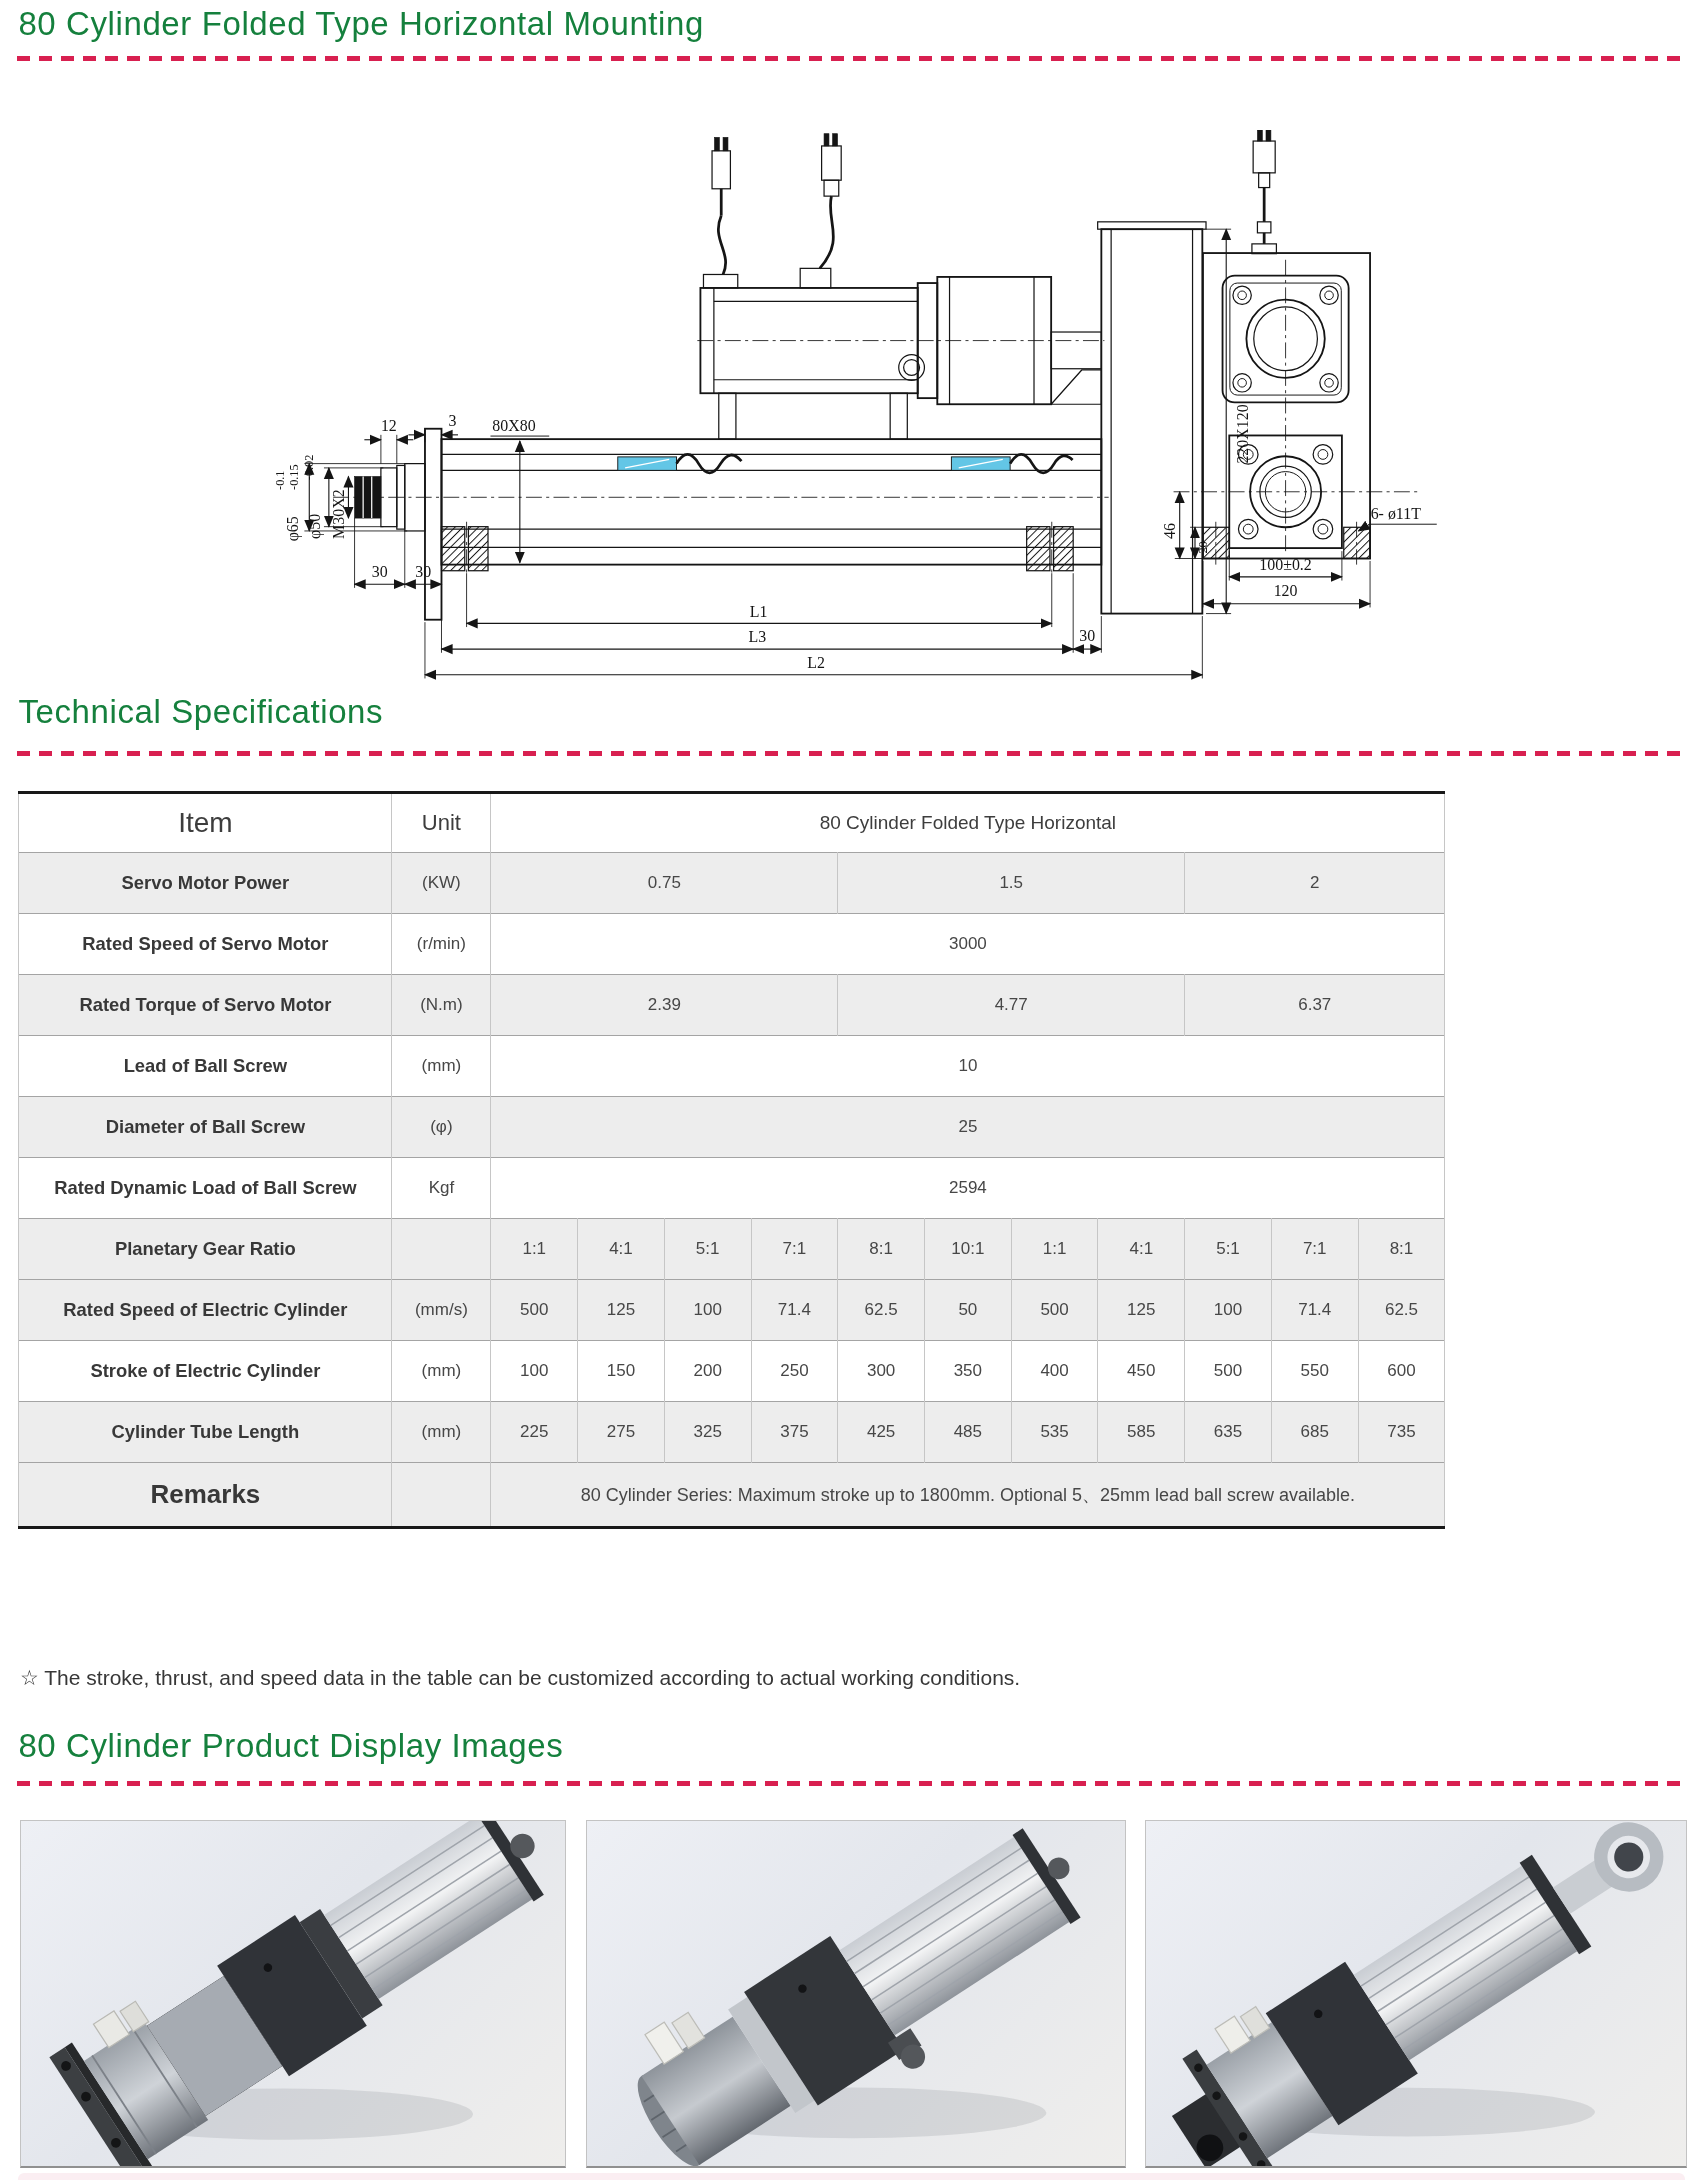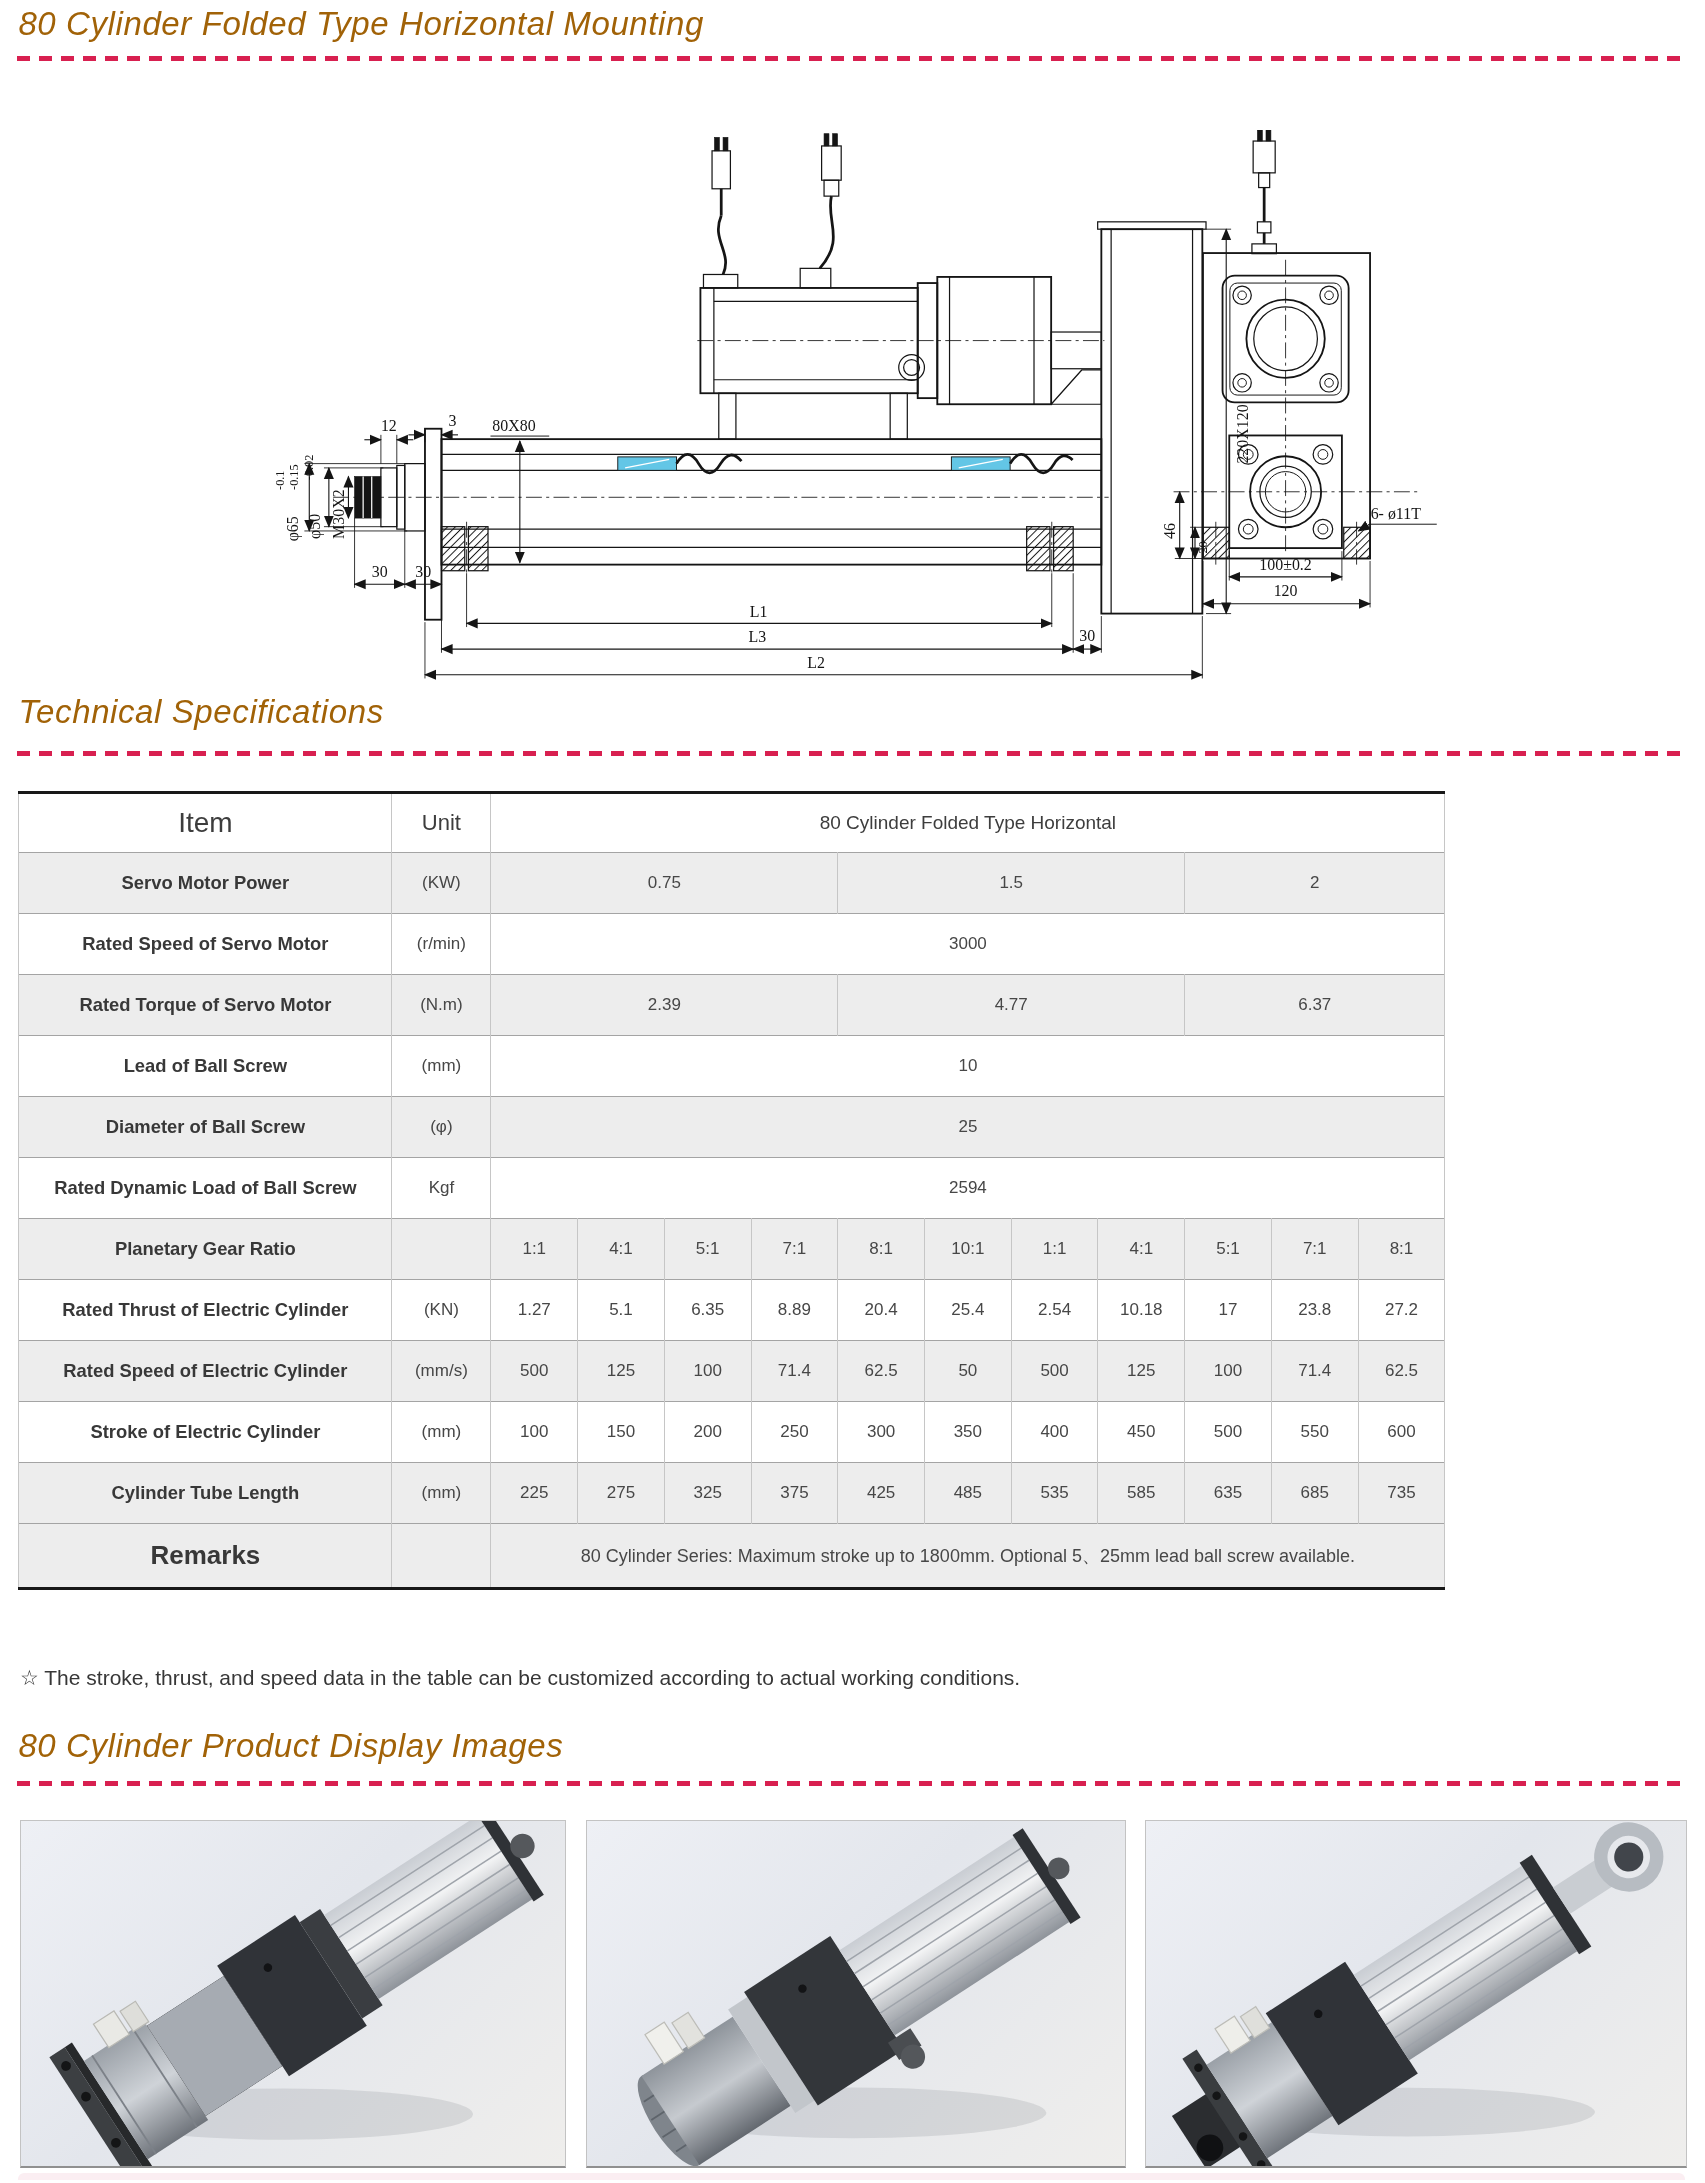--- a/index.html
+++ b/index.html
@@ -1,21 +1,21 @@
 <!DOCTYPE html>
 <html style="--accent: #d82050;font-size:9.8px"><head>
 <meta charset="utf-8">
 <style>
   :root { --accent:#d82050; --ink:#151515; }
   html,body { margin:0; padding:0; }
   body {
     width:1705px; height:2183px; position:relative; background:#ffffff;
     font-family:"Liberation Sans", sans-serif; color:#3f3f41;
   }
-  .sec-title { position:absolute; left:18.4px; font-size:33px; font-weight:400; color:#a16207; letter-spacing:0.6px; white-space:nowrap;font-style:italic; }
+  .sec-title { position:absolute; left:18.4px; font-size:33px; font-weight:400; color:#15803d; letter-spacing:0.6px; white-space:nowrap; }
   .divider { position:absolute; left:17px; width:1670px; height:4.9px;
     background-image:repeating-linear-gradient(90deg, var(--accent) 0, var(--accent) 13px, transparent 13px, transparent 22px); }
   #divider-1 { top:56px; }
   #divider-2 { top:751px; }
   #divider-3 { top:1781px; }
   #page-title { top:4.9px; }
   #specs-title { top:693px; }
   #display-title { top:1727px; }
 
   #drawing { position:absolute; left:275px; top:130px; width:1163px; height:554px; }
@@ -342,35 +342,20 @@
         <td colspan="1" class="val">4:1</td>
         <td colspan="1" class="val">5:1</td>
         <td colspan="1" class="val">7:1</td>
         <td colspan="1" class="val">8:1</td>
         <td colspan="1" class="val">10:1</td>
         <td colspan="1" class="val">1:1</td>
         <td colspan="1" class="val">4:1</td>
         <td colspan="1" class="val">5:1</td>
         <td colspan="1" class="val">7:1</td>
         <td colspan="1" class="val">8:1</td>
-      </tr>
-      <tr>
-        <td class="item">Rated Thrust of Electric Cylinder</td>
-        <td class="unit">(KN)</td>
-        <td colspan="1" class="val">1.27</td>
-        <td colspan="1" class="val">5.1</td>
-        <td colspan="1" class="val">6.35</td>
-        <td colspan="1" class="val">8.89</td>
-        <td colspan="1" class="val">20.4</td>
-        <td colspan="1" class="val">25.4</td>
-        <td colspan="1" class="val">2.54</td>
-        <td colspan="1" class="val">10.18</td>
-        <td colspan="1" class="val">17</td>
-        <td colspan="1" class="val">23.8</td>
-        <td colspan="1" class="val">27.2</td>
       </tr>
       <tr class="shade">
         <td class="item">Rated Speed of Electric Cylinder</td>
         <td class="unit">(mm/s)</td>
         <td colspan="1" class="val">500</td>
         <td colspan="1" class="val">125</td>
         <td colspan="1" class="val">100</td>
         <td colspan="1" class="val">71.4</td>
         <td colspan="1" class="val">62.5</td>
         <td colspan="1" class="val">50</td>

